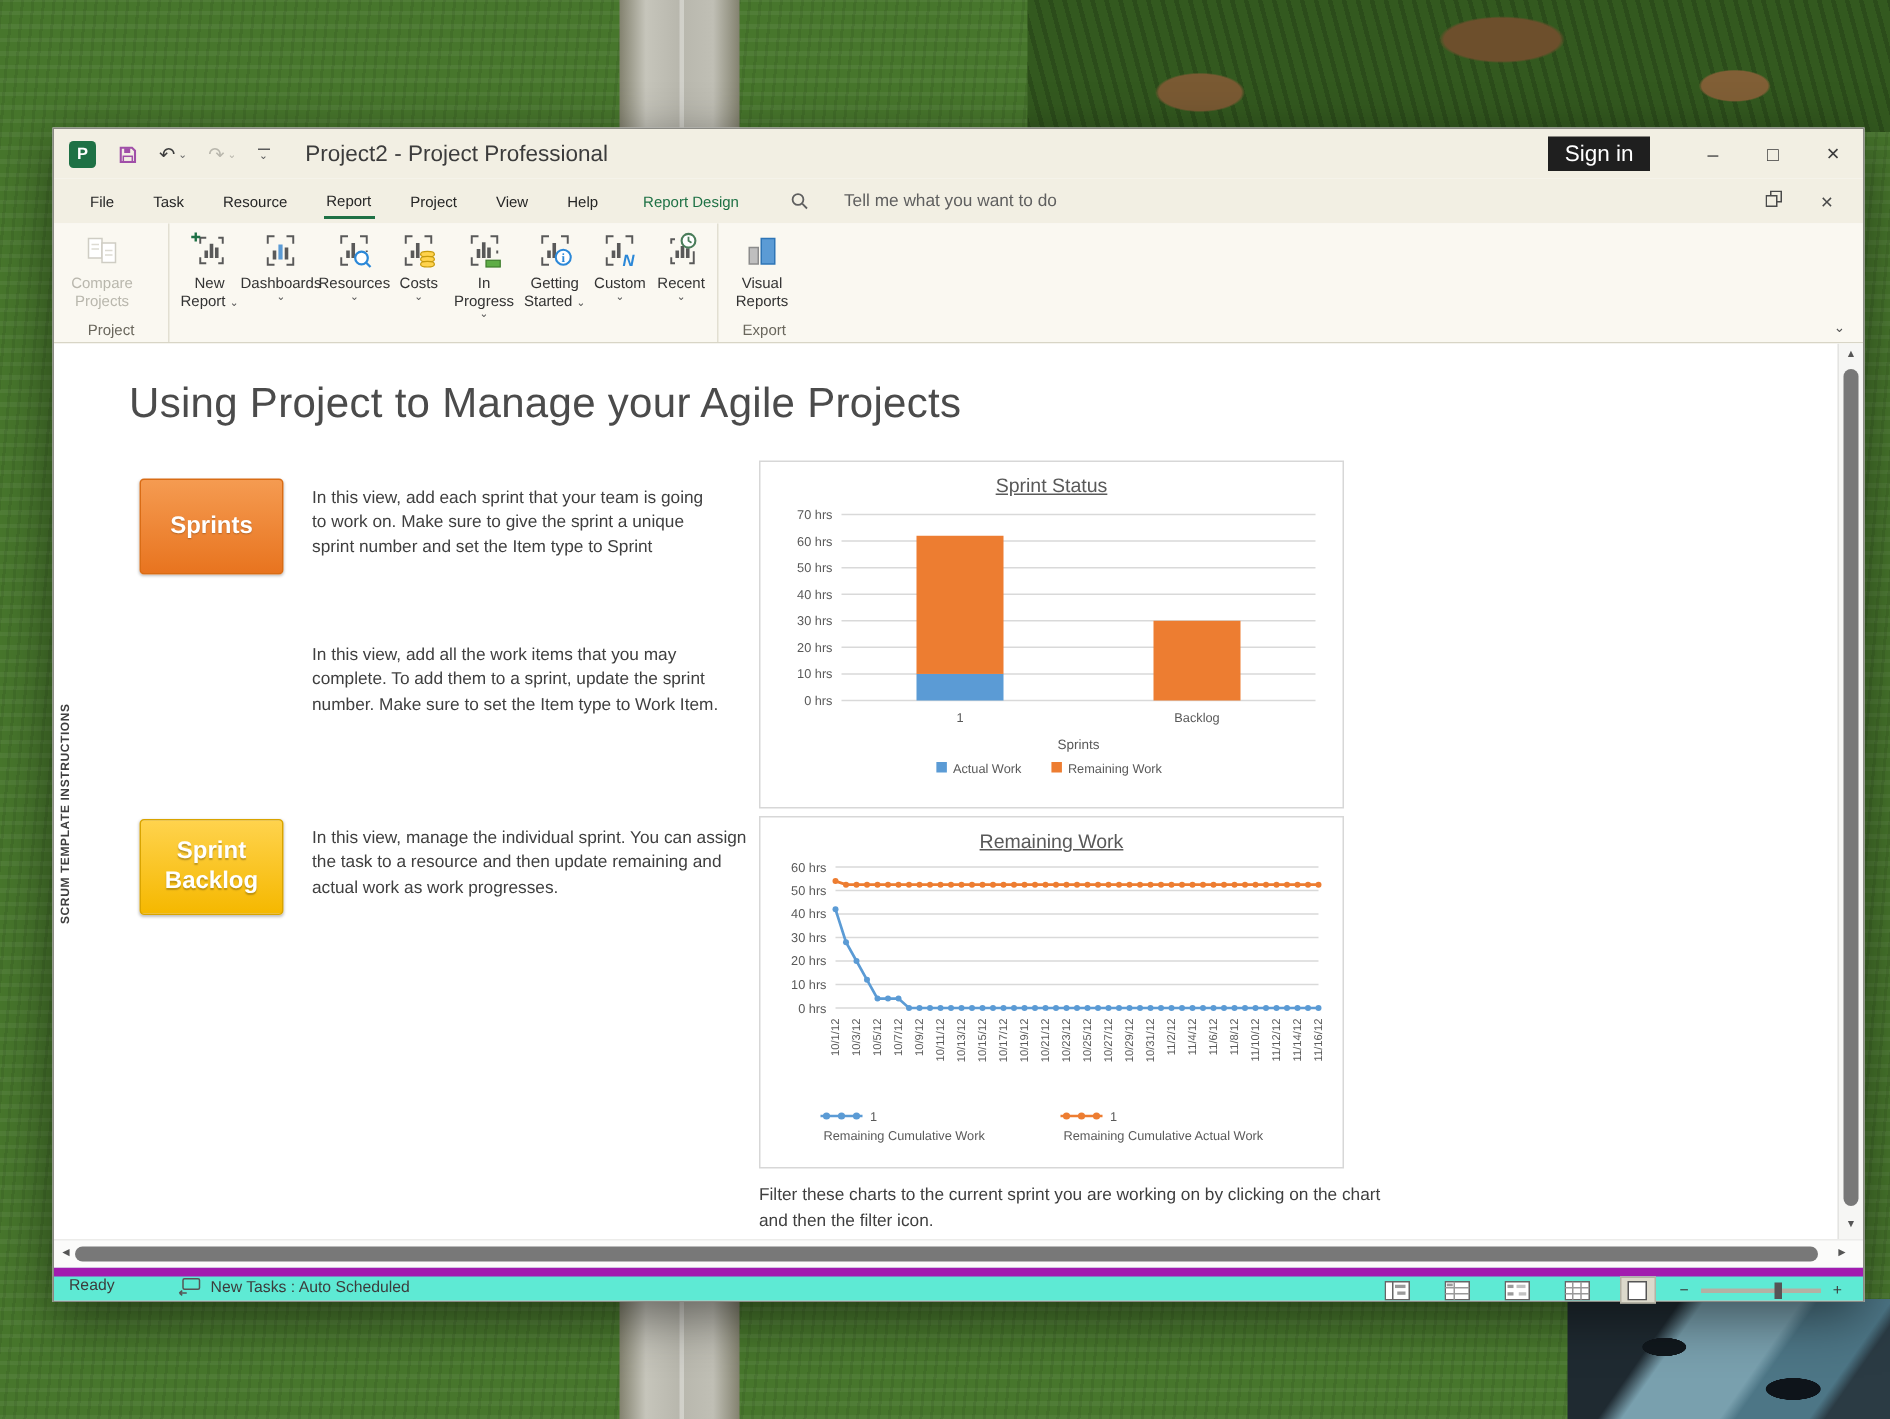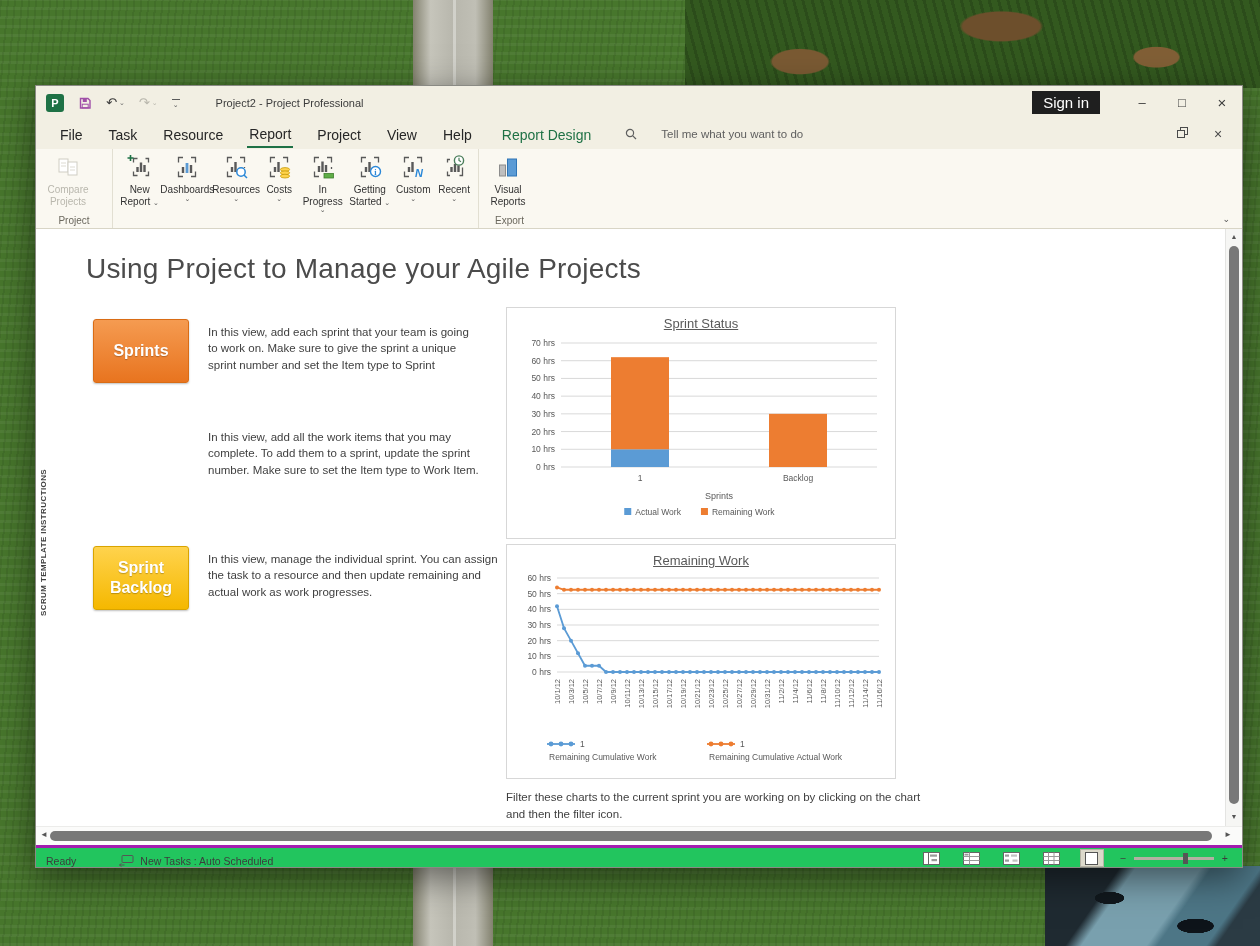--- a/index.html
+++ b/index.html
@@ -33,28 +33,28 @@
 
   .titlebar { height:33px; background:#f2efe3; display:flex; align-items:center; flex:0 0 auto; }
   .appicon { width:18px; height:18px; margin-left:10px; background:#1E7145; border-radius:3px;
     color:#fff; font-weight:bold; font-size:11px; display:flex; align-items:center; justify-content:center; }
   .qat { display:flex; align-items:center; gap:14px; margin-left:14px; }
   .qbtn { display:flex; align-items:center; gap:2px; font-size:13px; color:#3c3c3c; cursor:default; }
   .qbtn .dd { font-size:7px; color:#6a6a6a; }
   .qbtn.disabled, .qbtn.disabled .dd { color:#b9b7ad; }
   .qmore { display:flex; flex-direction:column; align-items:center; line-height:5px; color:#5a5a5a; }
   .qmore .bar { width:8px; border-top:1.5px solid #5a5a5a; margin-bottom:2px; }
-  .tb-title { margin-left:36px; font-size:11px; color:#3c3c3c; }
+  .tb-title { margin-left:24px; font-size:15px; color:#3c3c3c; }
   .tb-right { margin-left:auto; display:flex; align-items:center; }
   .signin { background:#1f1f1f; color:#fff; font-size:15px; padding:3px 11px; margin-right:22px; }
   .winbtn { width:40px; height:33px; display:flex; align-items:center; justify-content:center;
     font-size:13px; color:#3c3c3c; }
 
   .menubar { height:30px; background:#f2efe3; display:flex; align-items:center; flex:0 0 auto; }
-  .mtab { padding:6px 2px 4px; margin-left:22px; font-size:14px; color:#262626; position:relative;text-align:center; }
+  .mtab { padding:6px 2px 4px; margin-left:22px; font-size:10px; color:#262626; position:relative;text-align:center; }
   .mtab.active { border-bottom:2.5px solid #1E7145; }
   .mtab.ctx { color:#1E7145; margin-left:26px; }
   .msearch { display:flex; align-items:center; gap:24px; margin-left:32px; color:#5f5f5f; font-size:11.5px; }
   .mb-right { margin-left:auto; display:flex; align-items:center; gap:8px; margin-right:10px; color:#4a4a4a; }
   .mb-right .mbtn { width:28px; text-align:center; font-size:12px; }
 
   .ribbon { height:80px; background:#faf8f1; border-bottom:1px solid #d8d5c6; position:relative;
     display:flex; align-items:stretch; flex:0 0 auto; }
   .rgroup { position:relative; display:flex; flex-direction:column; padding:3px 4px 0; }
   .rgroup + .rgroup { border-left:1px solid #e2dfd2; }
@@ -100,22 +100,22 @@
     background:#f6f6f4; border-left:1px solid #e4e4e2; }
   .vthumb { position:absolute; left:3px; right:3px; top:17px; bottom:22px;
     background:#787878; border-radius:5px; }
   .sarrow { position:absolute; left:0; width:100%; text-align:center; font-size:7px; color:#555; }
   .hscroll { position:relative; height:19px; background:#fbfbfa; border-top:1px solid #ececea; flex:0 0 auto; }
   .hthumb { position:absolute; left:14px; right:30px; top:4px; height:10px;
     background:#787878; border-radius:5px; }
   .harrow { position:absolute; top:3px; font-size:8px; color:#555; }
 
   
-  .statusbar { height:22px; background:#22c55e; border-top:3px solid #a21caf;
-    display:flex; align-items:flex-end; font-size:10.5px; color:#3c3c3c; flex:0 0 auto; }
+  .statusbar { height:22px; background:#5eead4; border-top:6px solid #a21caf;
+    display:flex; align-items:flex-start; font-size:10.5px; color:#3c3c3c; flex:0 0 auto; }
   .sb-item { display:flex; align-items:center; gap:6px; }
   .sb-right { margin-left:auto; display:flex; align-items:center; gap:16px; margin-right:14px; }
   .vicon { width:24px; height:18px; display:flex; align-items:center; justify-content:center; }
   .vicon.sel { background:#dcd9cb; border:1px solid #b5b2a4; }
   .zoomer { display:flex; align-items:center; gap:8px; }
   .ztrack { position:relative; width:80px; height:3px; background:#b3b0a3; }
   .zthumb { position:absolute; left:62%; top:-4px; width:5px; height:11px; background:#555; }
 </style>
 </head>
 <body>

